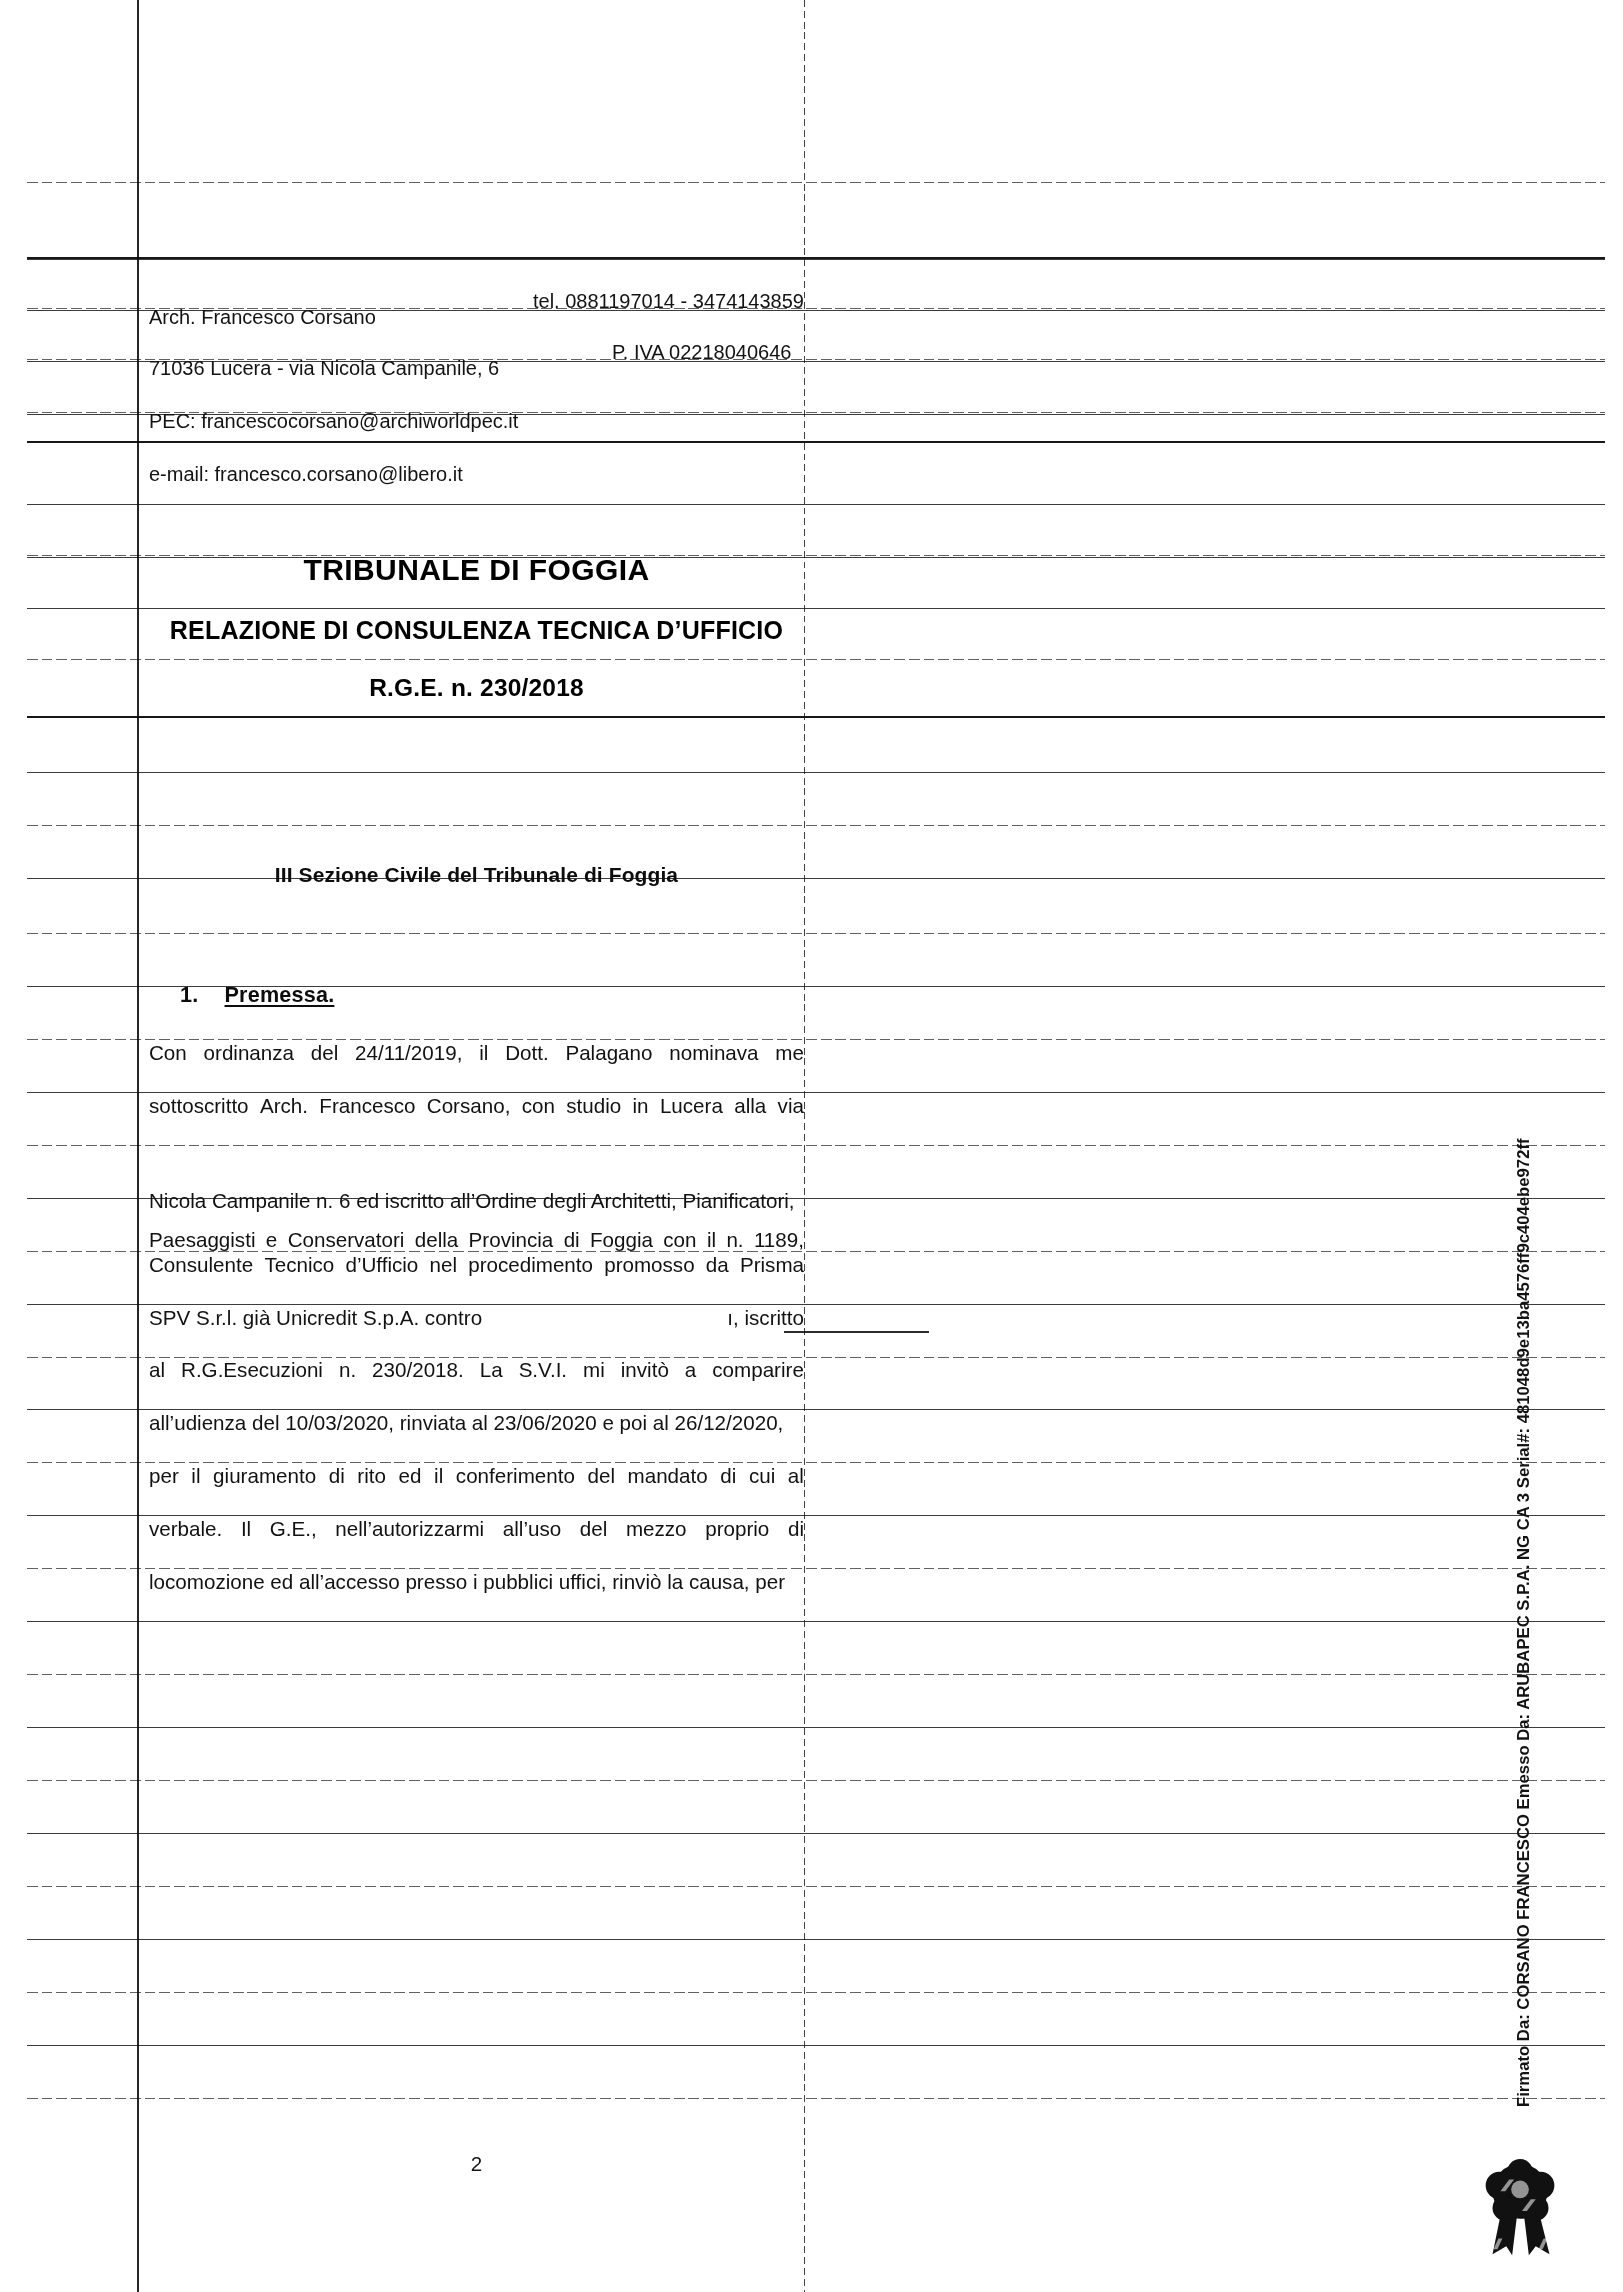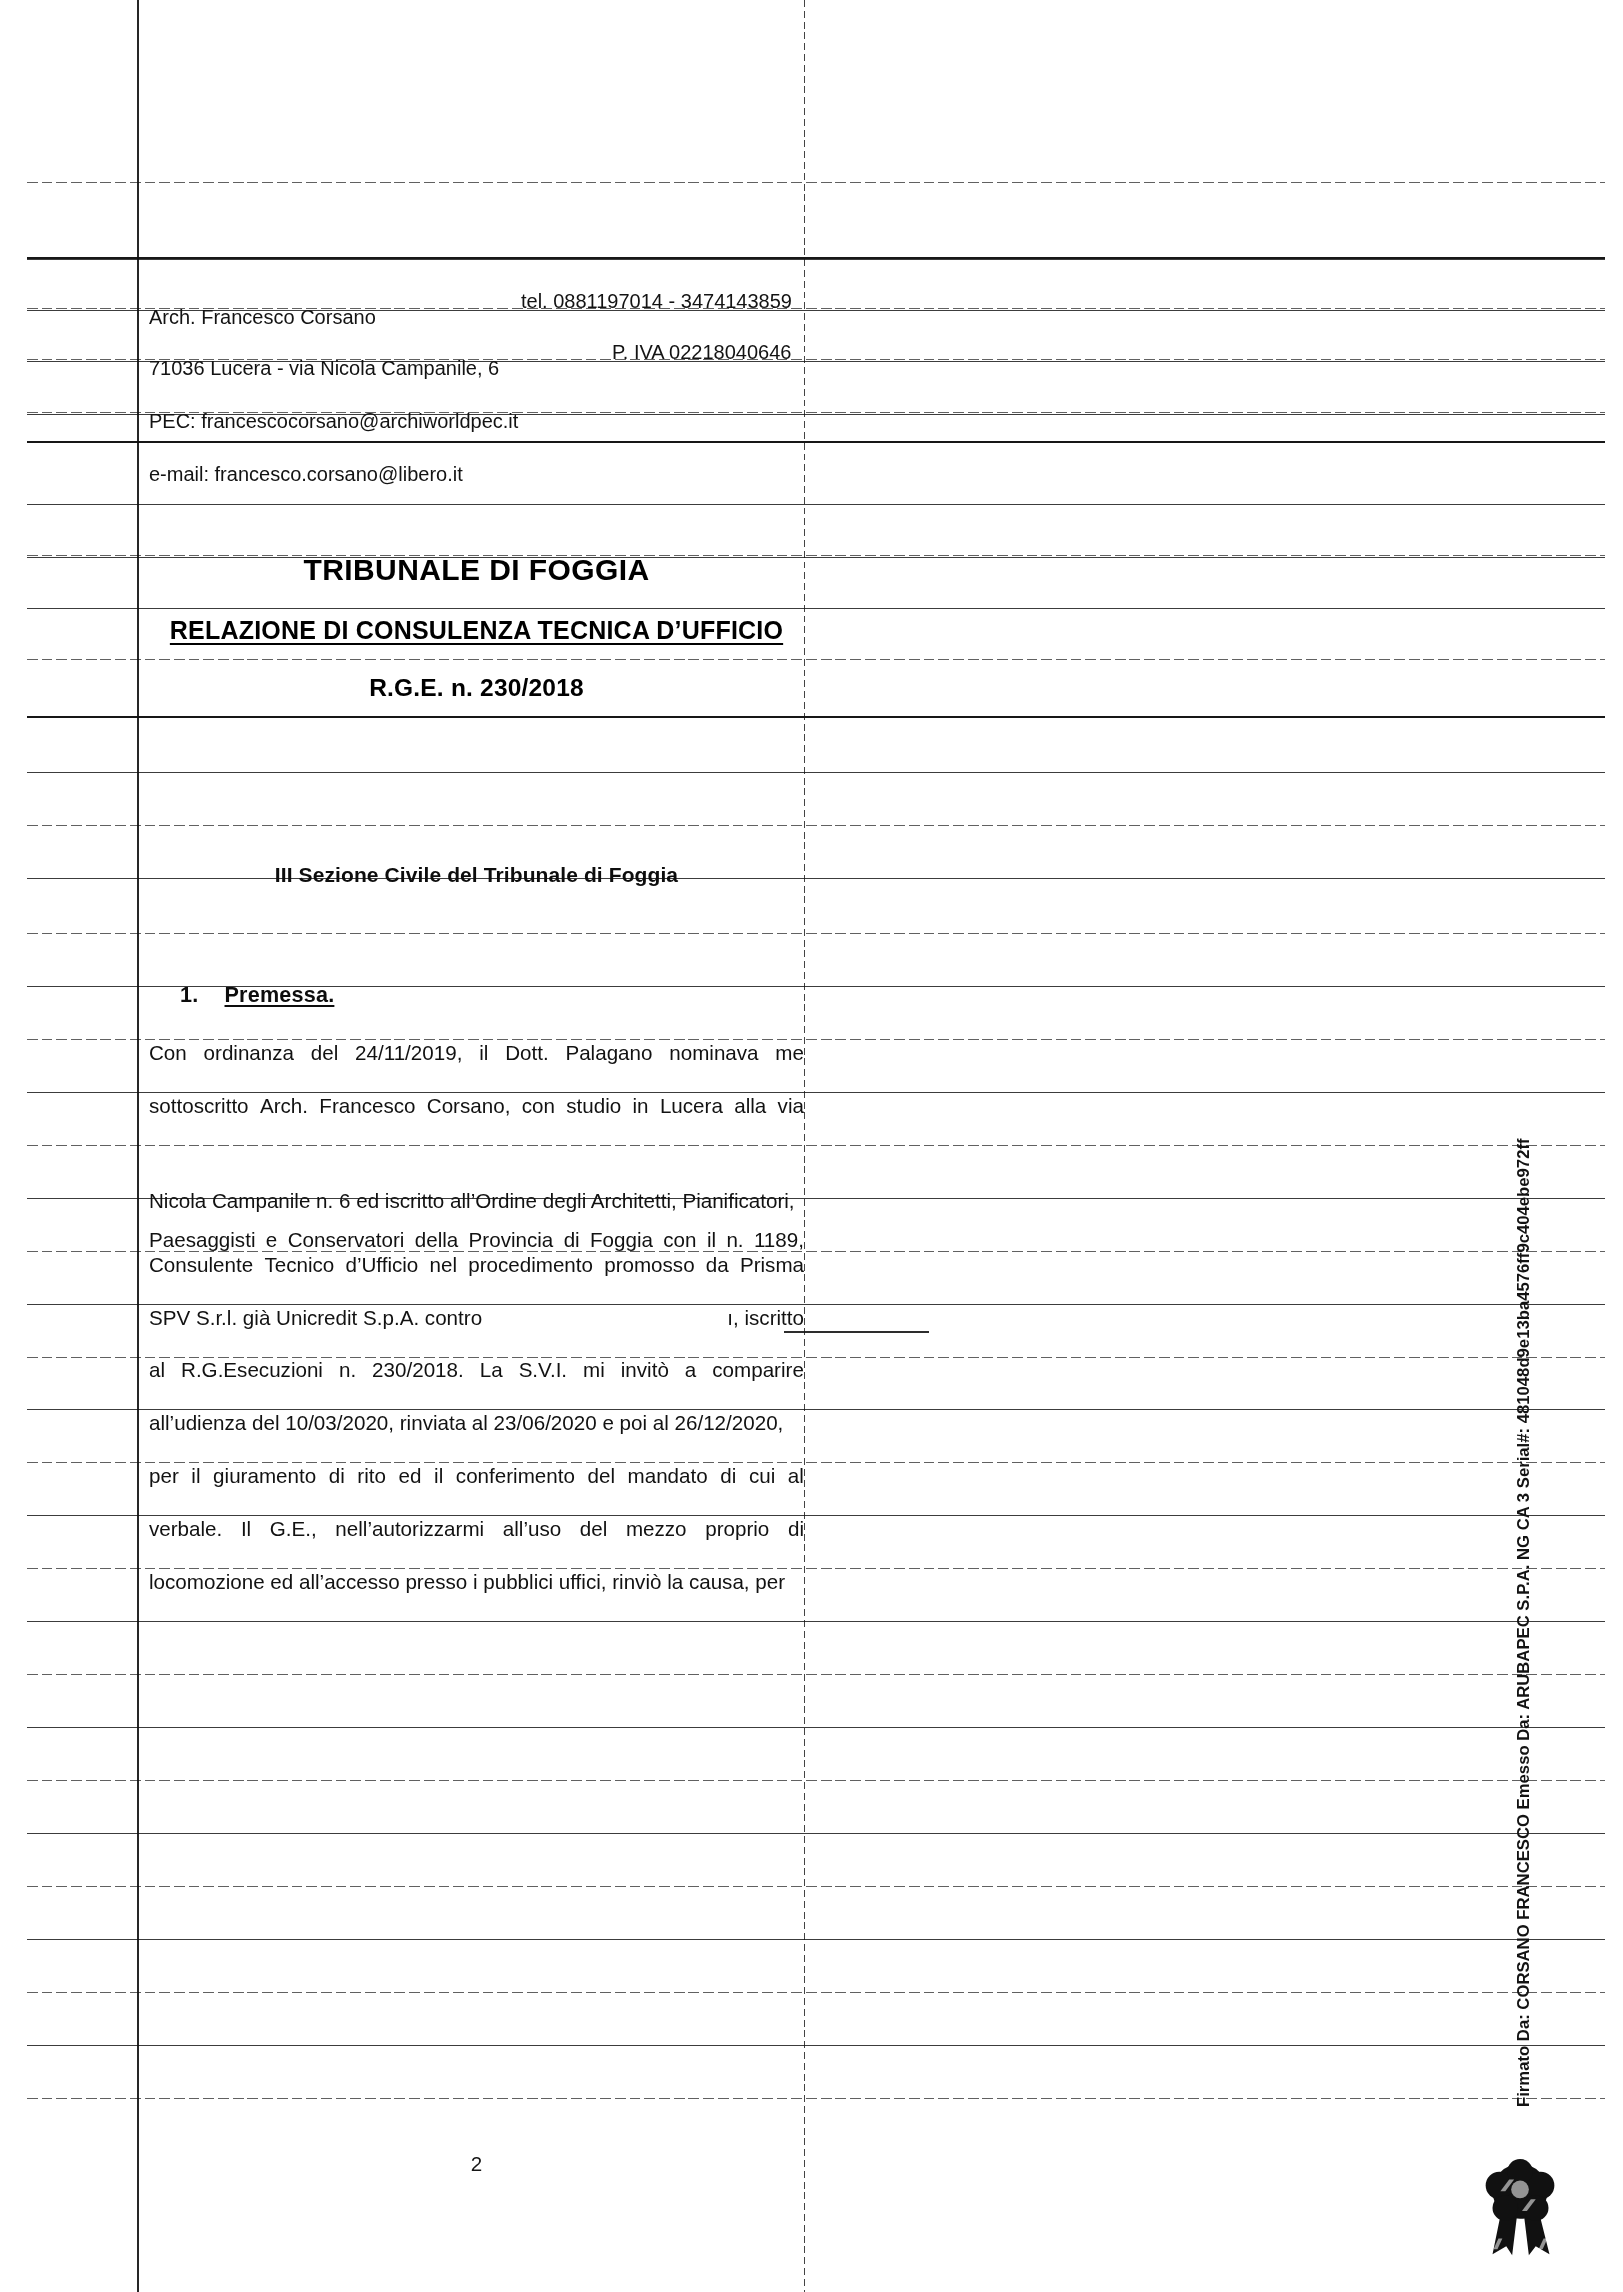--- a/index.html
+++ b/index.html
@@ -33,21 +33,21 @@
   .hdr-row{position:absolute;left:149px;width:657px;height:21.6px;}
   .hdr-left{position:absolute;left:0;top:16px;font-size:20px;color:#131313;}
   .hdr-right{position:absolute;top:0;font-size:20px;color:#131313;}
 
   
   .title{
     position:absolute;left:149px;width:655px;text-align:center;
     font-weight:bold;color:#000;
   }
   #title-main{font-size:30px;letter-spacing:0.4px;}
-  #title-sub{font-size:25px;letter-spacing:0.2px;text-decoration:underline;text-underline-offset:3.9px;text-decoration-thickness:2px;}
+  #title-sub{font-size:25px;letter-spacing:0.2px;text-underline-offset:3.9px;text-decoration-thickness:2px;}
   #title-rge{font-size:24.5px;letter-spacing:0.2px;}
 
   
   .addressee{
     position:absolute;left:149px;width:655px;text-align:center;
     font-weight:bold;font-size:21px;color:#0d0d0d;letter-spacing:0.1px;
   }
 
   
   #section-heading{
@@ -140,21 +140,21 @@
   <div class="rule dash" style="top:2098px;"></div>
 </div>
 
 <div class="vline" id="vline-left"></div>
 <div class="vline dotted" id="vline-right"></div>
 
 <div id="page">
 
   <div class="hdr-row" style="top:290px;">
     <span class="hdr-left">Arch. Francesco Corsano</span>
-    <span class="hdr-right" style="left:372px;">tel. 0881197014 - 3474143859</span>
+    <span class="hdr-right" style="left:384px;">tel. 0881197014 - 3474143859</span>
   </div>
 
   <div class="hdr-row" style="top:341px;">
     <span class="hdr-left">71036 Lucera  - via Nicola Campanile, 6</span>
     <span class="hdr-right" style="left:463px;">P. IVA 02218040646</span>
   </div>
 
   <div class="hdr-row" style="top:394px;">
     <span class="hdr-left">PEC: francescocorsano@archiworldpec.it</span>
   </div>

